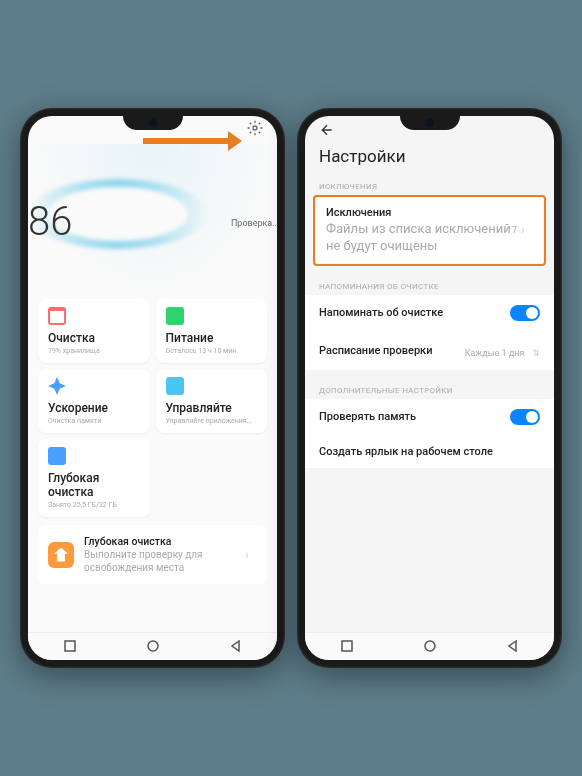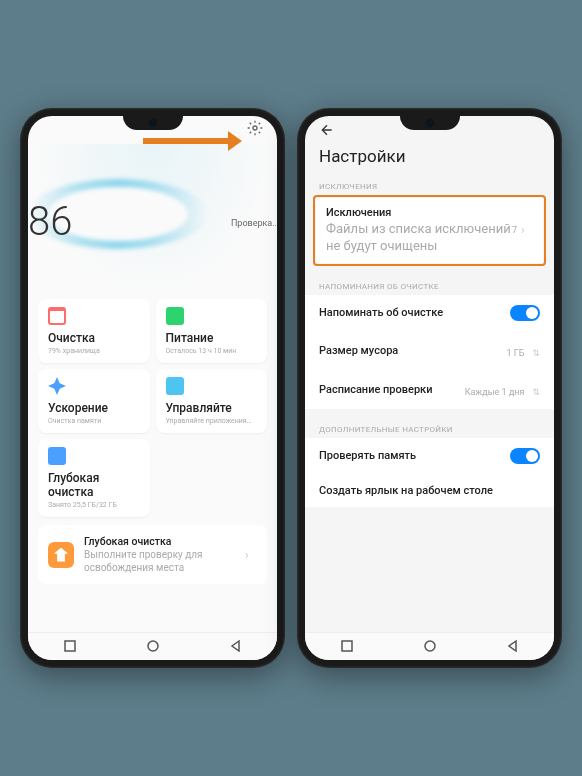--- a/index.html
+++ b/index.html
@@ -375,27 +375,20 @@
     </div>
 
     <div class="sep"></div>
     <div class="section-label">НАПОМИНАНИЯ ОБ ОЧИСТКЕ</div>
 
     <div class="setting-row">
       <div class="setting-title">Напоминать об очистке</div>
       <div class="toggle"></div>
     </div>
     <div class="setting-row">
-      <div class="setting-title">Размер мусора</div>
-      <div>
-        <span class="setting-val">1 ГБ</span>
-        <span class="arrows-ud">⇅</span>
-      </div>
-    </div>
-    <div class="setting-row">
       <div class="setting-title">Расписание проверки</div>
       <div>
         <span class="setting-val">Каждые 1 дня</span>
         <span class="arrows-ud">⇅</span>
       </div>
     </div>
 
     <div class="sep"></div>
     <div class="section-label">ДОПОЛНИТЕЛЬНЫЕ НАСТРОЙКИ</div>
 

